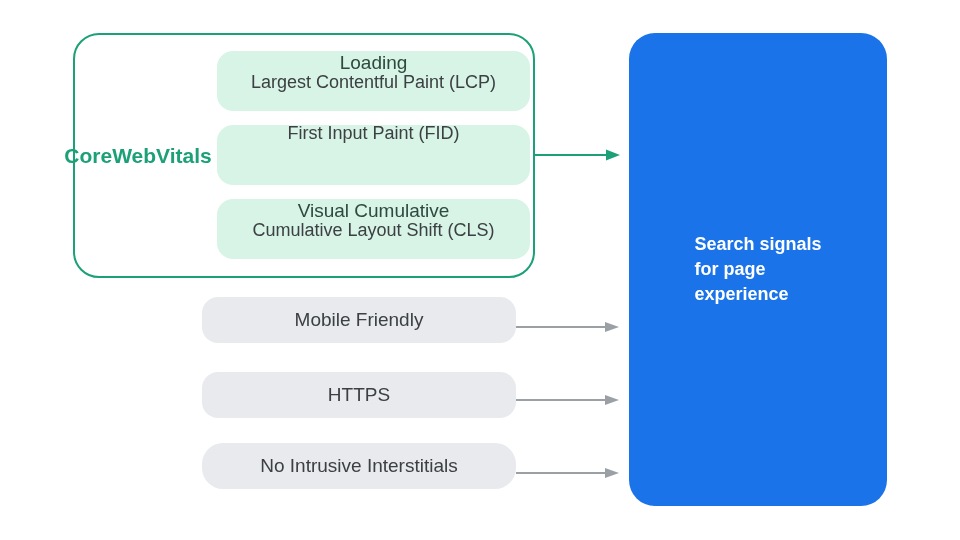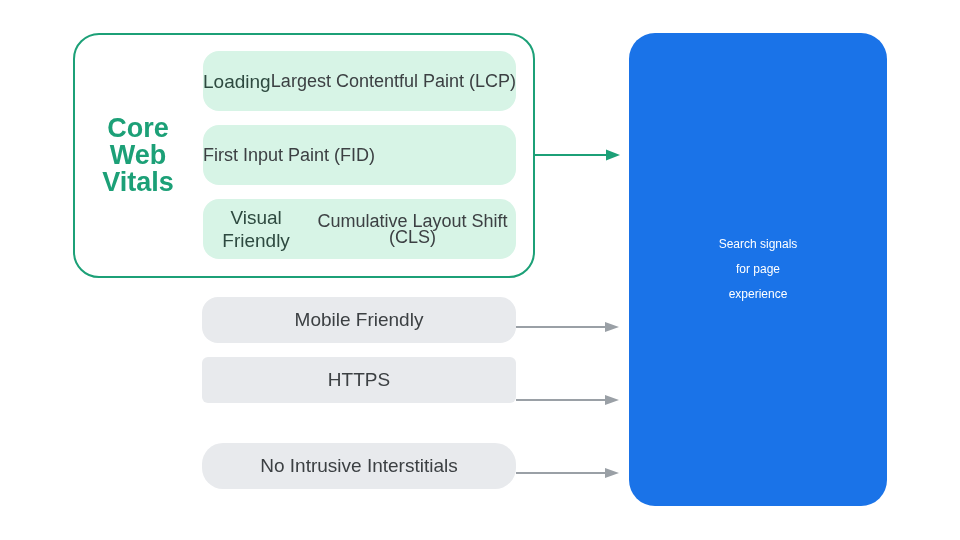--- a/index.html
+++ b/index.html
@@ -23,34 +23,34 @@
     width: 462px; height: 245px;
     border: 2px solid var(--green);
     border-radius: 26px;
     box-sizing: border-box;
     background: #ffffff;
   }
   .cwv-label {
     position: absolute;
     left: 73px; top: 33px;
     width: 130px; height: 245px;
-    display: flex; flex-direction: column;
+    display: flex; flex-direction: row;
     align-items: center; justify-content: center;
     color: var(--green);
-    font-size: 27px; font-weight: bold;
+    font-size: 21px; font-weight: bold;
     line-height: 27px; text-align: center;
   }
   .vital-card {
     position: absolute;
-    left: 203px;
+    left: 217px;
     width: 313px; height: 60px;
     background: var(--mint);
     border-radius: 16px;
-    display: flex; 
-    align-items: center; justify-content: space-between;
+    display: flex; flex-direction: column;
+    align-items: center; justify-content: flex-start;
     text-align: center;
   }
   .vital-card.v1 { top: 51px; }
   .vital-card.v2 { top: 125px; }
   .vital-card.v3 { top: 199px; }
   .vital-title {
     color: var(--vitals_title);
     font-size: 19px;
     line-height: 23px;
   }
@@ -67,38 +67,37 @@
     width: 314px; height: 46px;
     background: var(--gray_fill);
     border-radius: 16px;
     display: flex;
     align-items: center; justify-content: center;
     text-align: center;
     color: var(--text);
     font-size: 19px;
   }
   .signal-card.s1 { top: 297px; }
-  .signal-card.s2 { top: 357px; border-radius: 6px; }
+  .signal-card.s2 { top: 372px; }
   .signal-card.s3 { top: 443px; border-radius: 21px; }
 
   
   .result-box {
     position: absolute;
     left: 629px; top: 33px;
     width: 258px; height: 473px;
     background: var(--blue);
     border-radius: 26px;
     display: flex;
     align-items: center; justify-content: center;
   }
   .result-text {
     color: var(--white);
-    font-size: 12px; font-weight: normal;
+    font-size: 18px; font-weight: bold;
     line-height: 25px;
-    text-align: center;
   }
   .result-text span { display: block; }
 
   
   .arrow { position: absolute; display: block; }
   .arrow-green { color: var(--green); left: 534px; top: 149px; }
   .arrow-gray  { color: var(--arrow_gray); left: 516px; }
   .arrow-gray.a1 { top: 321px; }
   .arrow-gray.a2 { top: 394px; }
   .arrow-gray.a3 { top: 467px; }
@@ -119,21 +118,21 @@
   <div class="vital-card v1">
     <div class="vital-title">Loading</div>
     <div class="vital-subtitle">Largest Contentful Paint (LCP)</div>
   </div>
 
   <div class="vital-card v2">
     <div class="vital-subtitle">First Input Paint (FID)</div>
   </div>
 
   <div class="vital-card v3">
-    <div class="vital-title">Visual Friendly</div>
+    <div class="vital-title">Visual Cumulative</div>
     <div class="vital-subtitle">Cumulative Layout Shift (CLS)</div>
   </div>
 
   <div class="signal-card s1">
     <span>Mobile Friendly</span>
   </div>
   <div class="signal-card s2">
     <span>HTTPS</span>
   </div>
   <div class="signal-card s3">

